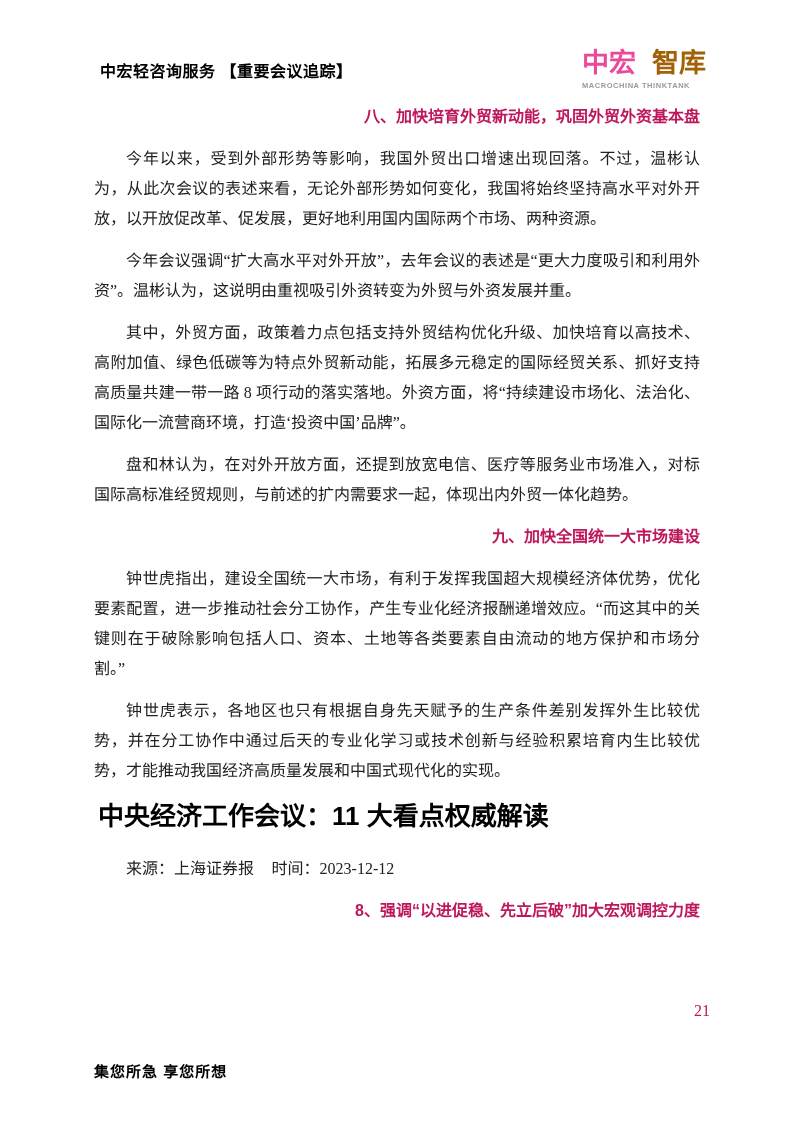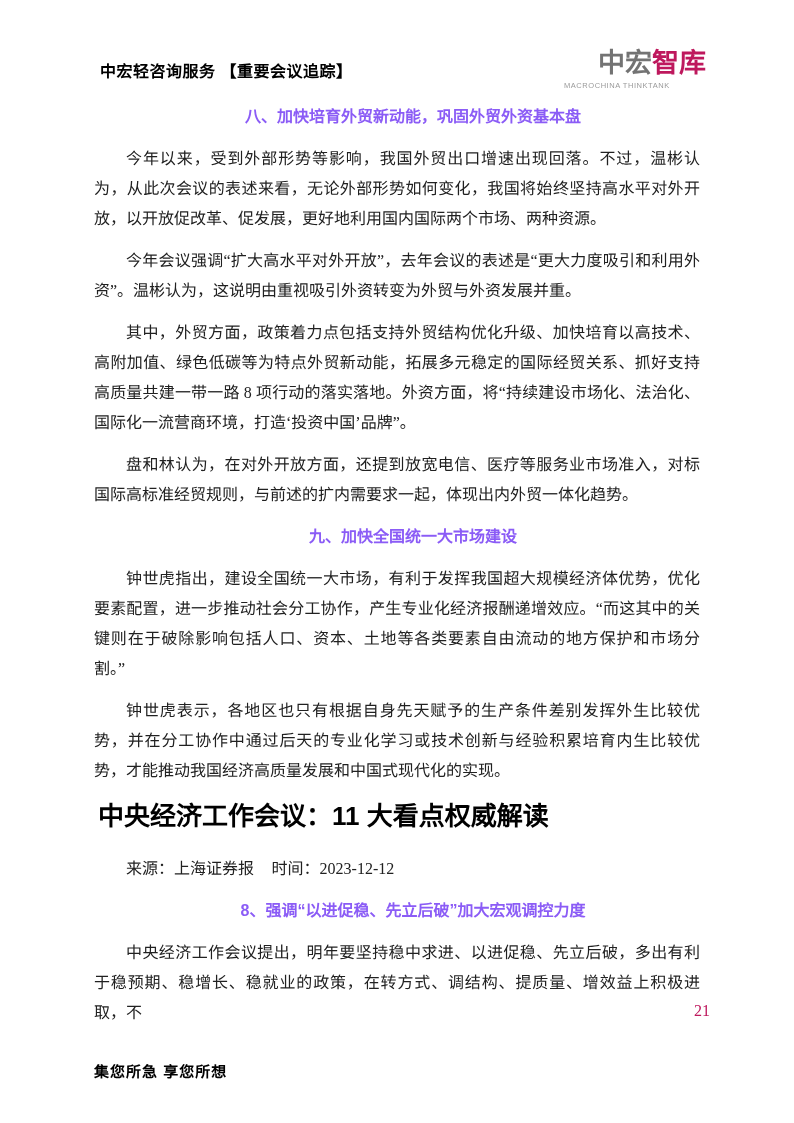--- a/index.html
+++ b/index.html
@@ -32,26 +32,26 @@
   }
   .logo { text-align: left; line-height: 1; }
   .logo-main {
     font-family: "Liberation Sans", "DejaVu Sans", sans-serif;
     font-weight: 800;
     font-size: 27px;
     letter-spacing: 0;
     line-height: 34px;
     white-space: nowrap;
   }
-  .logo-red  { color: #737373; margin-left: 34px; }
-  .logo-blue { color: #be185d; }
+  .logo-red  { color: #ec4899; }
+  .logo-blue { color: #a16207; margin-left: 16px; }
   .logo-sub {
     font-family: "Liberation Sans", "DejaVu Sans", sans-serif;
     font-size: 7.5px;
-    font-weight: normal;
+    font-weight: bold;
     color: #9a9a9a;
     letter-spacing: 0.55px;
     margin-top: 2px;
     white-space: nowrap;
   }
 
   
   .content { padding: 12px 94px 0 94px; }
   .content p,
   .content h2,
@@ -60,22 +60,22 @@
     font-size: 16px;
     line-height: 30px;
     text-indent: 32px;
     text-align: justify;
   }
   .content p { color: #212121; }
   .content h2,
   .content h3 {
     font-family: "Liberation Sans", "DejaVu Sans", sans-serif;
     font-weight: bold;
-    color: #8b5cf6;
-    text-align: center;
+    color: #be185d;
+    text-align: right;
   }
   .article-title {
     font-family: "Liberation Sans", "DejaVu Sans", sans-serif;
     font-weight: bold;
     font-size: 26px;
     line-height: 32px;
     color: #000000;
     text-indent: 0;
     margin: 14px 0 22px 0;
     padding-left: 4px;
@@ -141,21 +141,20 @@
     <p>钟世虎表示，各地区也只有根据自身先天赋予的生产条件差别发挥外生比较优势，并在分工协作中通过后天的专业化学习或技术创新与经验积累培育内生比较优势，才能推动我国经济高质量发展和中国式现代化的实现。</p>
 
     <div class="article-title">中央经济工作会议：11 大看点权威解读</div>
 
     <div class="meta">
       <span class="meta-source">来源：上海证券报</span><span class="meta-time">时间：2023-12-12</span>
     </div>
 
     <h3>8、强调“以进促稳、先立后破”加大宏观调控力度</h3>
 
-    <p>中央经济工作会议提出，明年要坚持稳中求进、以进促稳、先立后破，多出有利于稳预期、稳增长、稳就业的政策，在转方式、调结构、提质量、增效益上积极进取，不</p>
 
   </div>
 
   <div class="footer-slogan">集您所急 享您所想</div>
 
   <div class="page-number">21</div>
 
 </div>
 
 </body></html>

